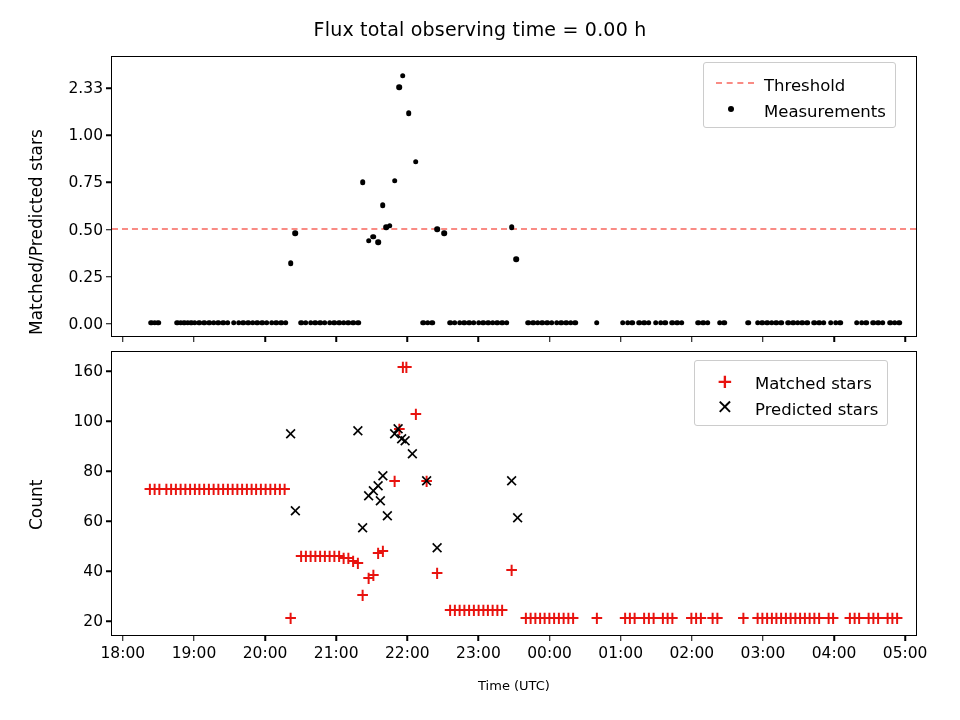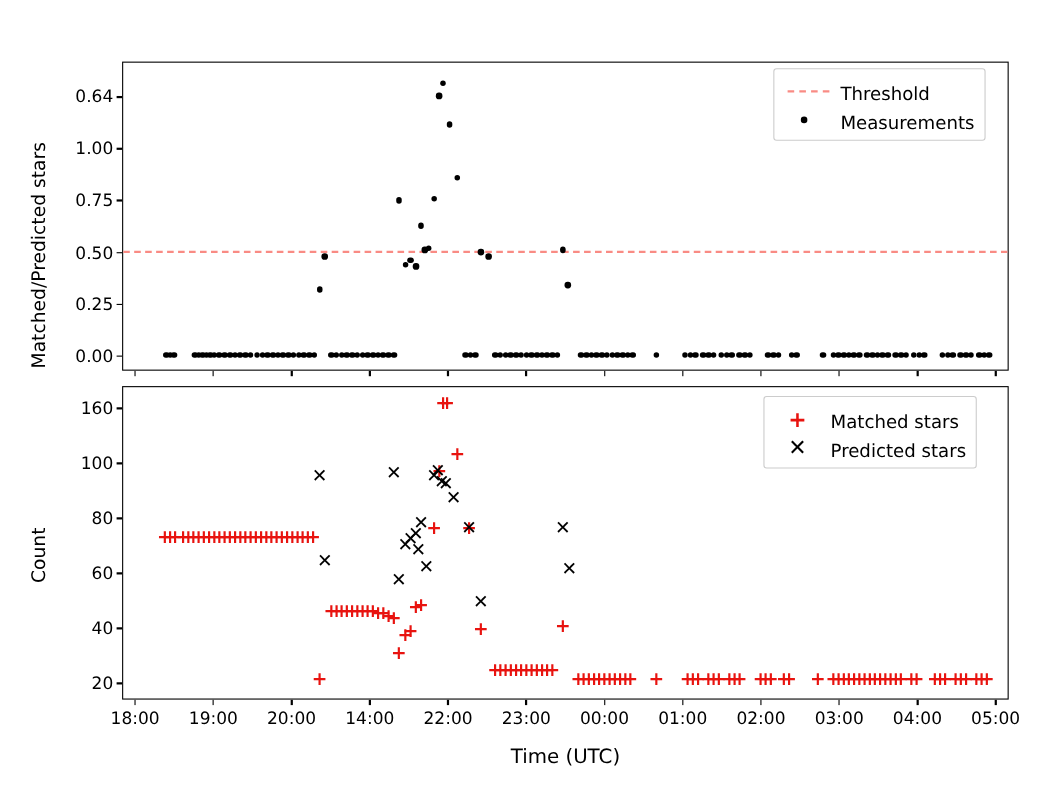--- a/index.html
+++ b/index.html
@@ -70,21 +70,21 @@
     left: 26px;
     top: 530px;
     transform: rotate(-90deg);
   }
   #xlabel {
     position: absolute;
     left: 111px;
     top: 678px;
     width: 806px;
     text-align: center;
-    font-size: 18px;
+    font-size: 13px;
     color: #000;
   }
   .ytick-label {
     position: absolute;
     right: 0;
     width: 60px;
     text-align: right;
     font-size: 15.5px;
     color: #000;
     transform: translateY(-50%);
@@ -193,37 +193,38 @@
     height: 0;
     border-top: 2.6px dashed #f98b84;
     transform: translateY(-50%);
   }
 </style>
 </head>
 <body>
 
 <div id="figure">
 
+  <div class="title">Flux total observing time = 0.00 h</div>
 
   <div class="ylabel" id="ylabel-top">Matched/Predicted stars</div>
   <div class="ylabel" id="ylabel-bottom">Count</div>
   <div id="xlabel">Time (UTC)</div>
 
   <div id="yticks-top">
       <div class="ytick-label" style="top: 323.799px; left: 43px;">0.00</div>
       <div class="ytick-mark" style="top: 323.799px; left: 106px;"></div>
       <div class="ytick-label" style="top: 276.651px; left: 43px;">0.25</div>
       <div class="ytick-mark" style="top: 276.651px; left: 106px;"></div>
       <div class="ytick-label" style="top: 229.503px; left: 43px;">0.50</div>
       <div class="ytick-mark" style="top: 229.503px; left: 106px;"></div>
       <div class="ytick-label" style="top: 182.356px; left: 43px;">0.75</div>
       <div class="ytick-mark" style="top: 182.356px; left: 106px;"></div>
       <div class="ytick-label" style="top: 135.208px; left: 43px;">1.00</div>
       <div class="ytick-mark" style="top: 135.208px; left: 106px;"></div>
-      <div class="ytick-label" style="top: 88.0604px; left: 43px;">0.64</div>
+      <div class="ytick-label" style="top: 88.0604px; left: 43px;">2.33</div>
       <div class="ytick-mark" style="top: 88.0604px; left: 106px;"></div>
     </div>
   <div id="yticks-bottom">
       <div class="ytick-label" style="top: 621px; left: 43px;">20</div>
       <div class="ytick-mark" style="top: 621px; left: 106px;"></div>
       <div class="ytick-label" style="top: 571px; left: 43px;">40</div>
       <div class="ytick-mark" style="top: 571px; left: 106px;"></div>
       <div class="ytick-label" style="top: 521px; left: 43px;">60</div>
       <div class="ytick-mark" style="top: 521px; left: 106px;"></div>
       <div class="ytick-label" style="top: 471px; left: 43px;">80</div>
@@ -236,21 +237,21 @@
   <div id="xticks">
       <div class="xtick-label" style="left: 122.853px; top: 644px;">18:00</div>
       <div class="xtick-mark" style="left: 122.853px; top: 337px;"></div>
       <div class="xtick-mark" style="left: 122.853px; top: 636px;"></div>
       <div class="xtick-label" style="left: 193.971px; top: 644px;">19:00</div>
       <div class="xtick-mark" style="left: 193.971px; top: 337px;"></div>
       <div class="xtick-mark" style="left: 193.971px; top: 636px;"></div>
       <div class="xtick-label" style="left: 265.088px; top: 644px;">20:00</div>
       <div class="xtick-mark" style="left: 265.088px; top: 337px;"></div>
       <div class="xtick-mark" style="left: 265.088px; top: 636px;"></div>
-      <div class="xtick-label" style="left: 336.206px; top: 644px;">14:00</div>
+      <div class="xtick-label" style="left: 336.206px; top: 644px;">21:00</div>
       <div class="xtick-mark" style="left: 336.206px; top: 337px;"></div>
       <div class="xtick-mark" style="left: 336.206px; top: 636px;"></div>
       <div class="xtick-label" style="left: 407.324px; top: 644px;">22:00</div>
       <div class="xtick-mark" style="left: 407.324px; top: 337px;"></div>
       <div class="xtick-mark" style="left: 407.324px; top: 636px;"></div>
       <div class="xtick-label" style="left: 478.441px; top: 644px;">23:00</div>
       <div class="xtick-mark" style="left: 478.441px; top: 337px;"></div>
       <div class="xtick-mark" style="left: 478.441px; top: 636px;"></div>
       <div class="xtick-label" style="left: 549.559px; top: 644px;">00:00</div>
       <div class="xtick-mark" style="left: 549.559px; top: 337px;"></div>

